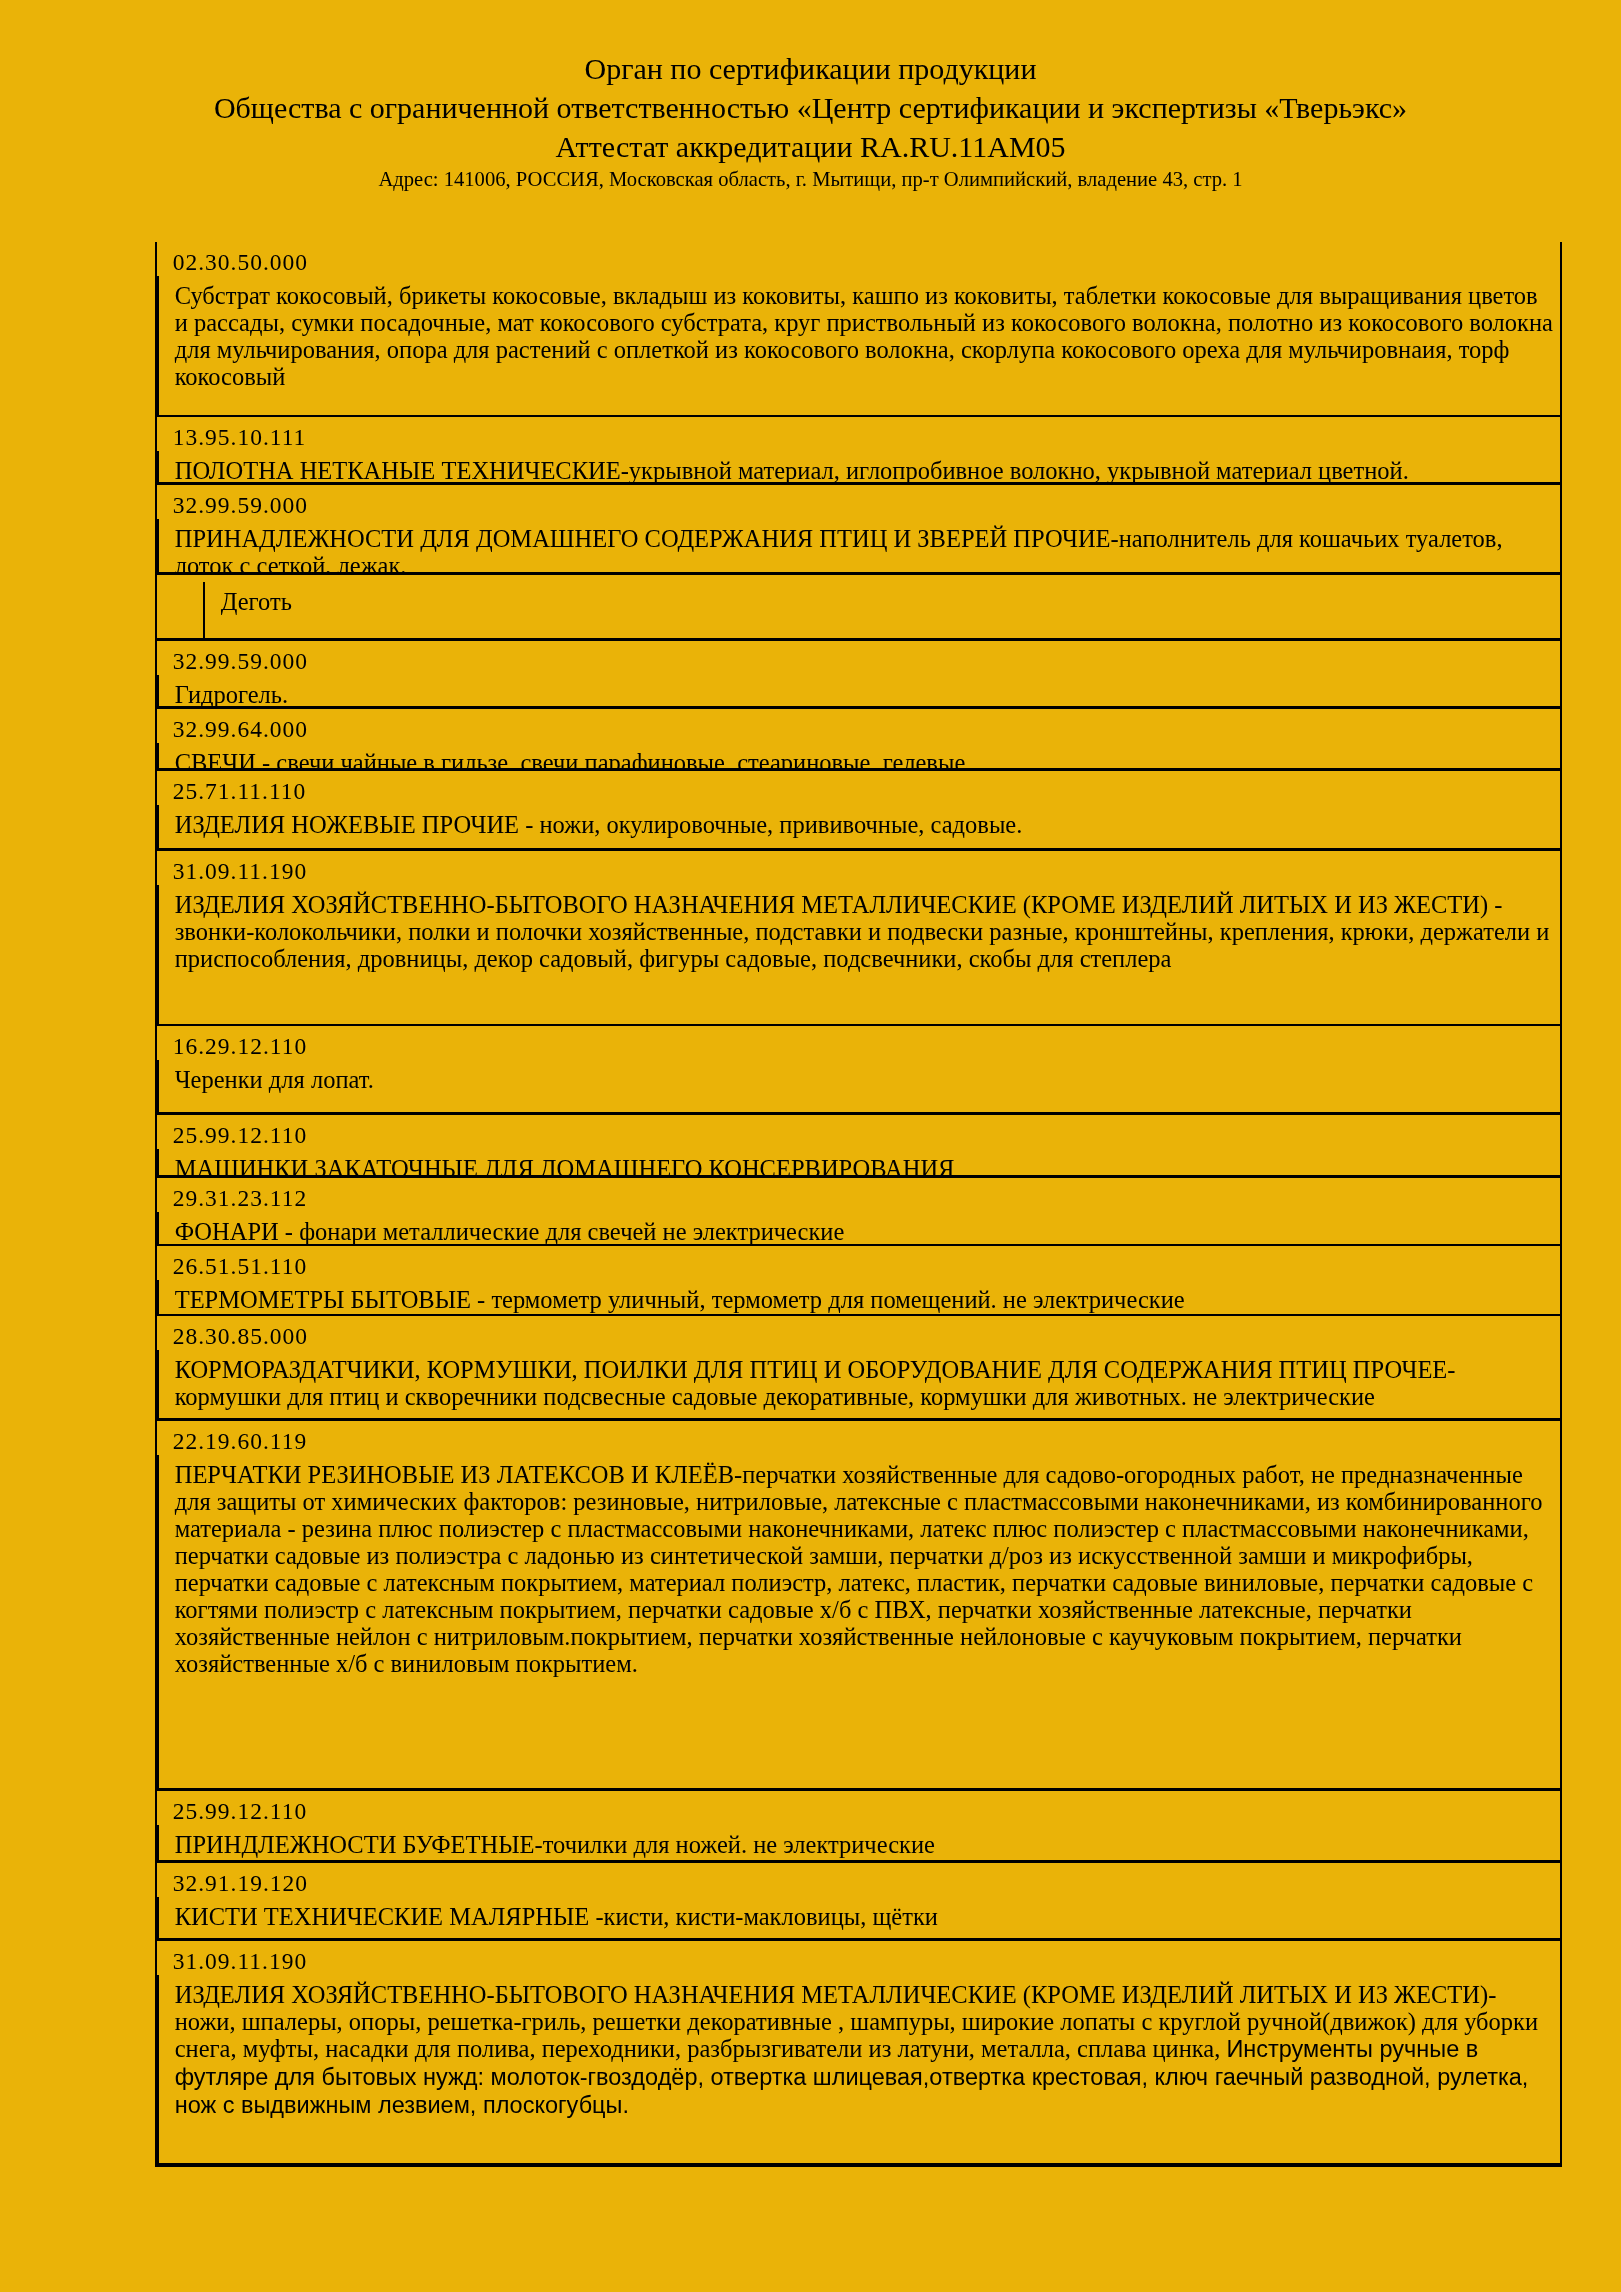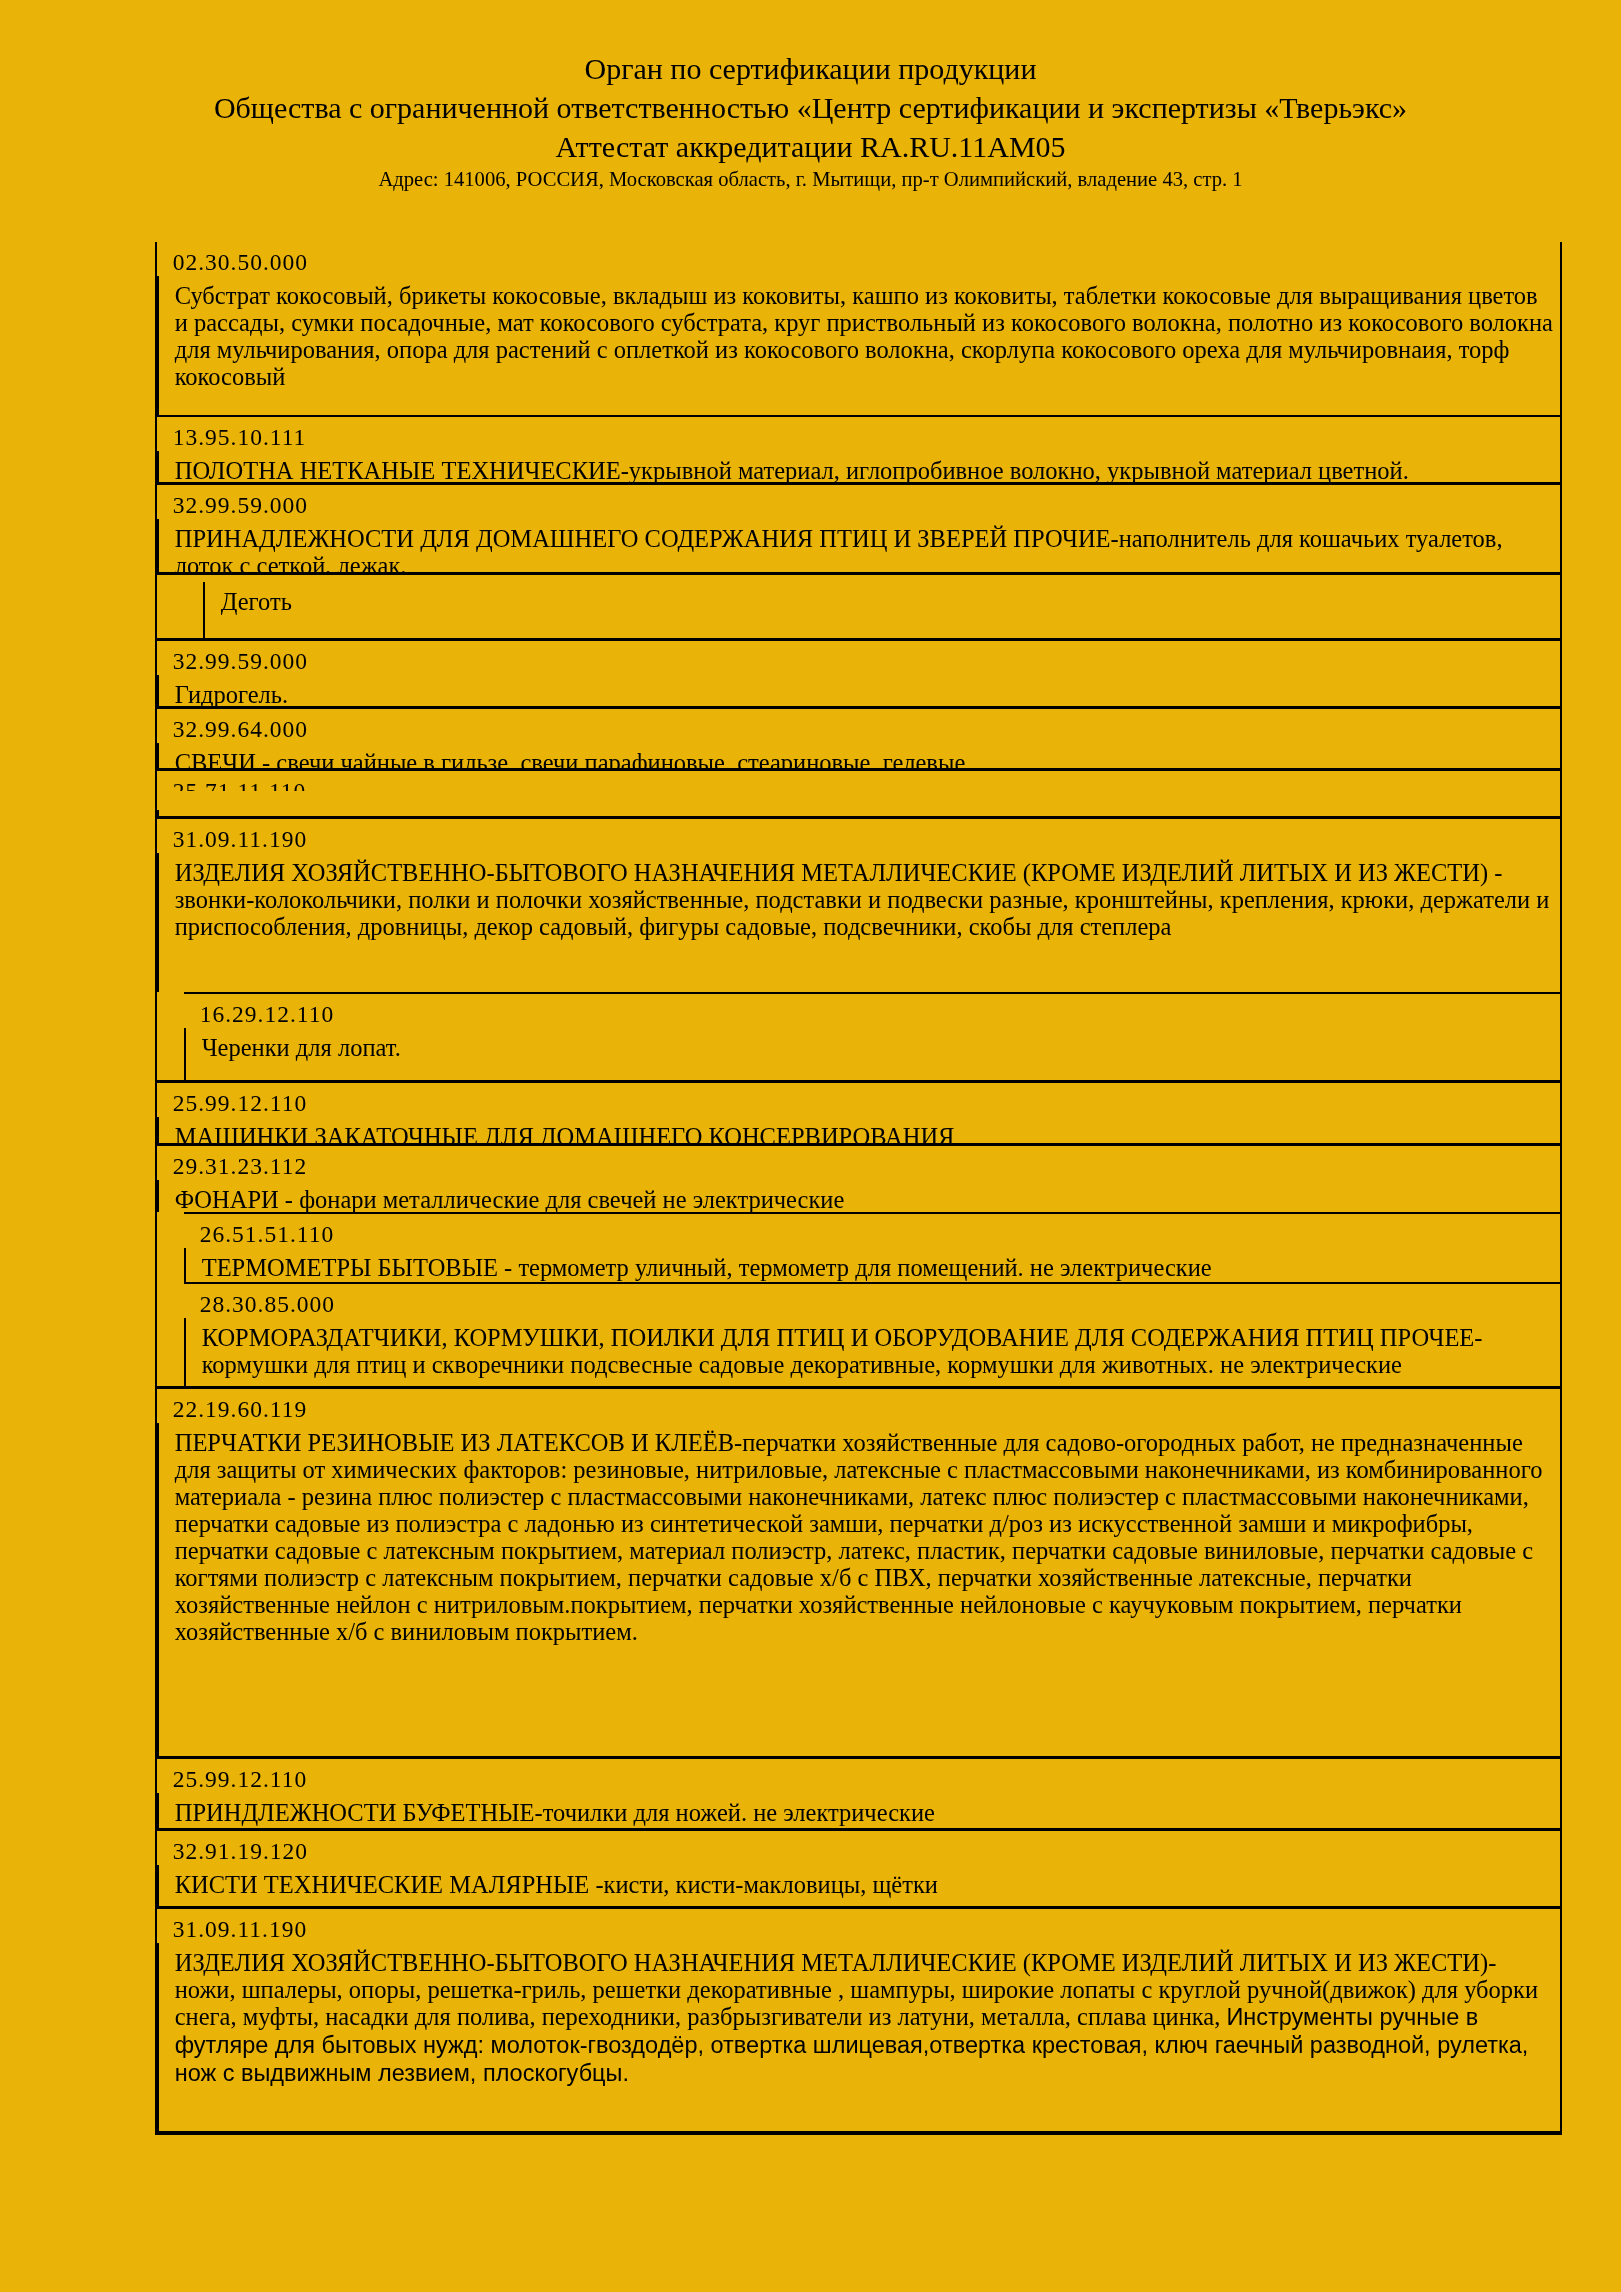--- a/index.html
+++ b/index.html
@@ -46,21 +46,21 @@
     box-sizing: border-box;
   }
   .trow {
     display: flex;
     align-items: stretch;
     overflow: hidden;
     box-sizing: border-box;
     flex-direction: column;
   }
   .bt2 { border-top: 2px solid #000; }
-  .bt3 { border-top: 2.9px solid #000; margin-left: 27px; }
+  .bt3 { border-top: 2.9px solid #000; }
   .bt4 { border-top: 3.9px solid #000; }
   .code-cell {
     width: 195px;
     min-width: 195px;
     box-sizing: border-box;
     padding: 6.9px 3.9px 0 15.7px;
     font-size: 23.5px;
     line-height: 27.4px;
     letter-spacing: 1px;
     overflow: hidden;
@@ -78,21 +78,21 @@
     font-family: "Liberation Sans", "DejaVu Sans", sans-serif;
     font-size: 23.5px;
   }
   
   .r1  { height: 173px; }
   .r2  { height: 67px; }
   .r3  { height: 90px; }
   .r4  { height: 66px; padding-left: 46px; }
   .r5  { height: 68px; }
   .r6  { height: 62px; }
-  .r7  { height: 48px; gap: 19px; }
+  .r7  { height: 80px; }
   .r8  { height: 176px; }
   .r9  { height: 88px; }
   .r10 { height: 63px; }
   .r11 { height: 69px; }
   .r12 { height: 70px; }
   .r13 { height: 104px; }
   .r14 { height: 370px; }
   .r15 { height: 72px; }
   .r16 { height: 78px; }
   .r17 { height: 225px; }

